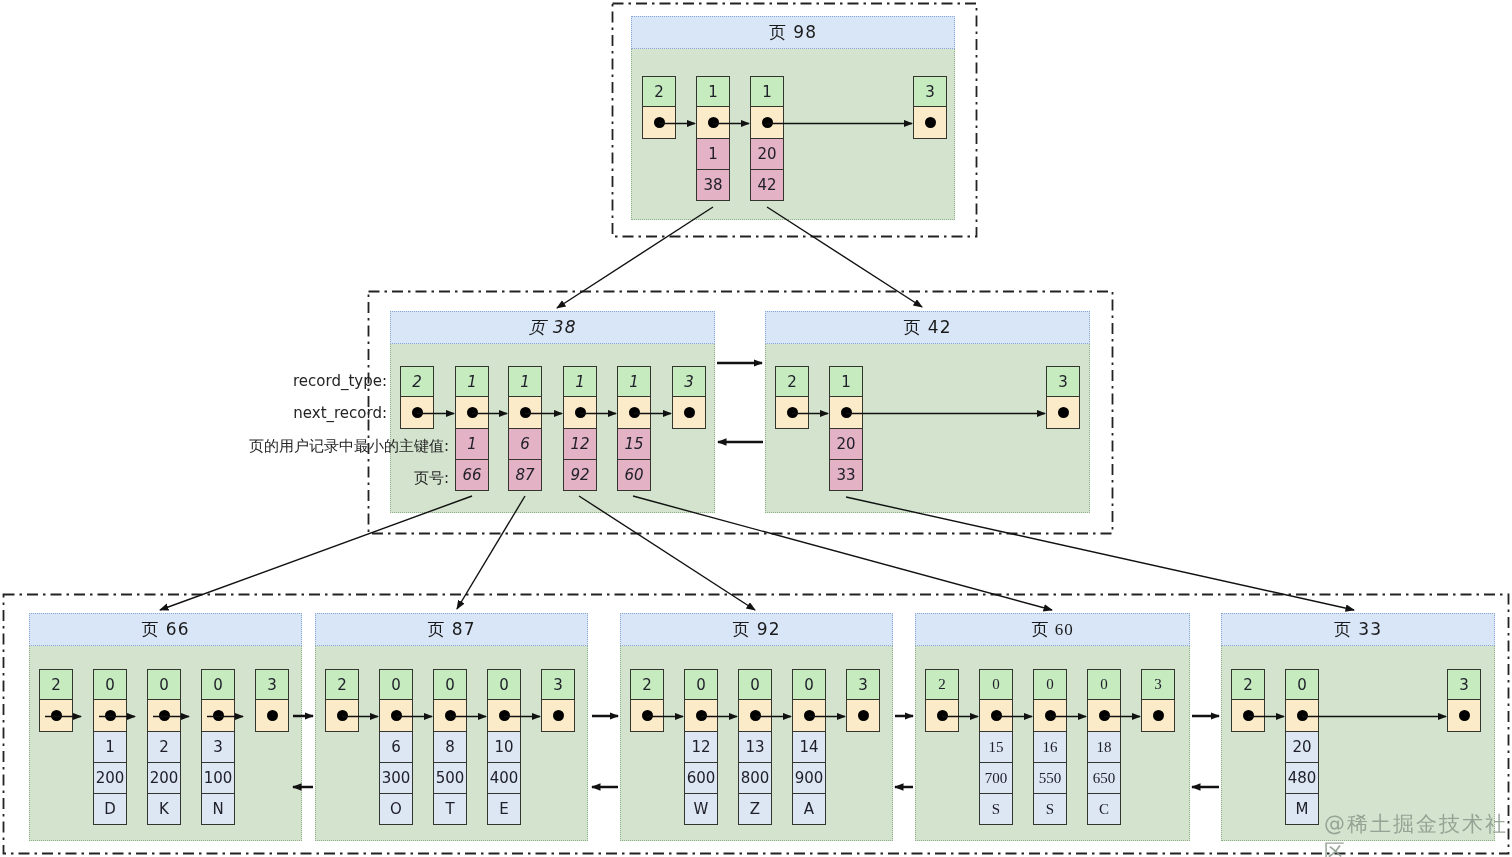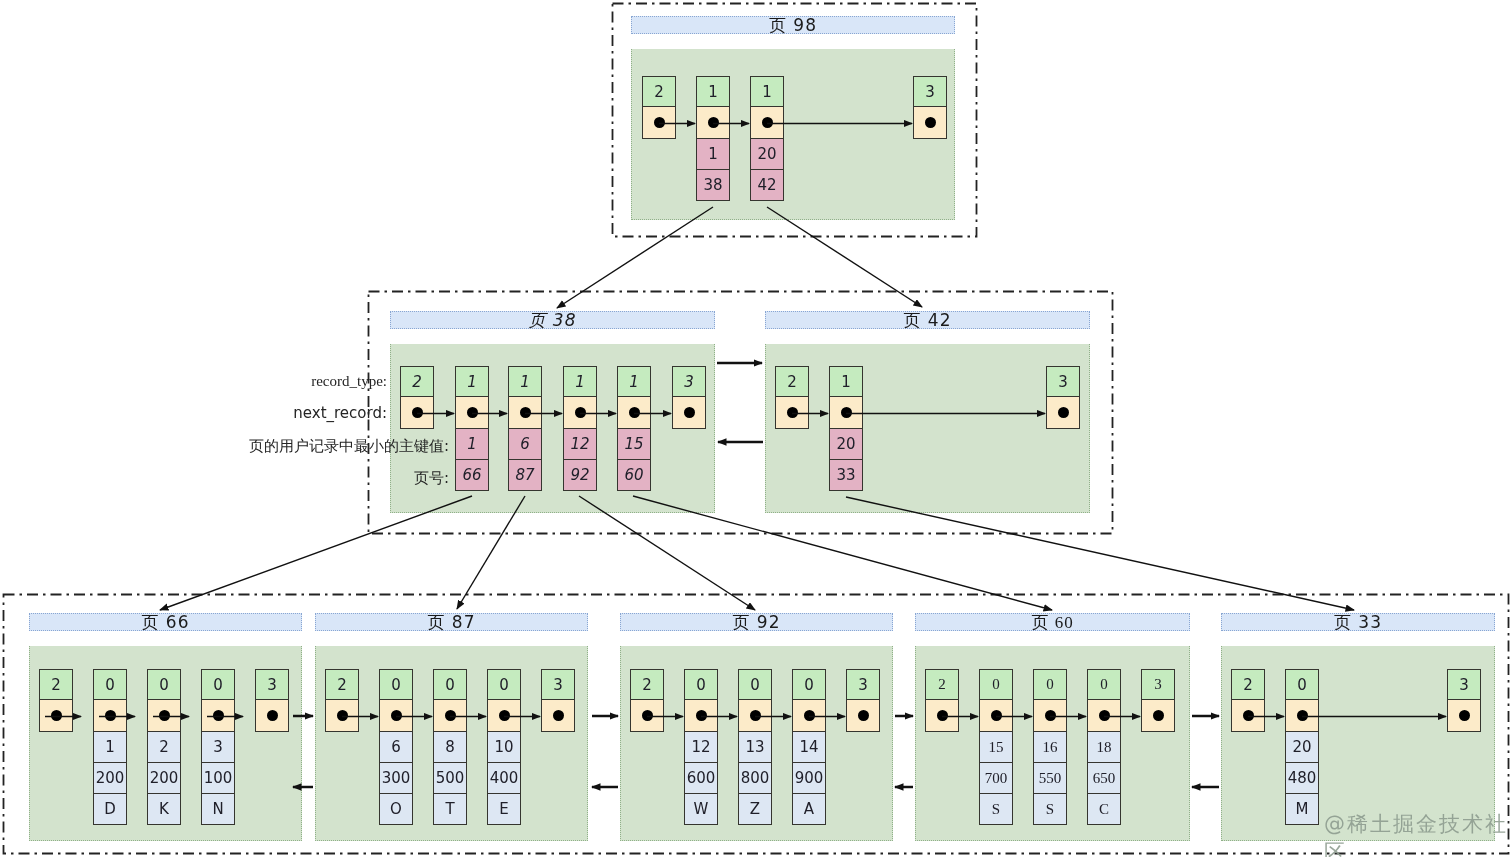--- a/index.html
+++ b/index.html
@@ -1,21 +1,21 @@
 <!DOCTYPE html>
 <html style="--hdr: #d9e6f8; --bdy: #d3e3cd; --grn: #c5ebbf; --org: #fcebc9; --pnk: #e3b2c4; --blu: #dde7f3;"><head>
 <meta charset="utf-8">
 <style>
   html,body{margin:0;padding:0;background:#ffffff;}
   body{font-family:"DejaVu Sans","Liberation Sans",sans-serif;}
   #canvas{position:relative;width:1512px;height:857px;background:#fff;overflow:hidden;}
 
   .page{position:absolute;z-index:1;}
   .page-header{
-    height:18px;box-sizing:border-box;
+    height:33px;box-sizing:border-box;
     background:var(--hdr,#d9e6f8);
     border:1px dotted #89a6d2;
     display:flex;align-items:center;justify-content:center;
     font-size:17px;color:#1b1b1b;letter-spacing:1px;
   }
   .page-body{
     position:absolute;left:0;right:0;top:33px;bottom:0;box-sizing:border-box;
     background:var(--bdy,#d3e3cd);
     border:1px dotted #90b089;border-top:none;
   }
@@ -404,19 +404,19 @@
         <line x1="313" y1="787" x2="293" y2="787" stroke="#111111" stroke-width="2.5" marker-end="url(#ah)"></line>
         <line x1="592" y1="716" x2="618" y2="716" stroke="#111111" stroke-width="2.5" marker-end="url(#ah)"></line>
         <line x1="618" y1="787" x2="592" y2="787" stroke="#111111" stroke-width="2.5" marker-end="url(#ah)"></line>
         <line x1="895" y1="716" x2="913" y2="716" stroke="#111111" stroke-width="2.5" marker-end="url(#ah)"></line>
         <line x1="913" y1="787" x2="895" y2="787" stroke="#111111" stroke-width="2.5" marker-end="url(#ah)"></line>
         <line x1="1192" y1="716" x2="1219" y2="716" stroke="#111111" stroke-width="2.5" marker-end="url(#ah)"></line>
         <line x1="1219" y1="787" x2="1192" y2="787" stroke="#111111" stroke-width="2.5" marker-end="url(#ah)"></line>
       </g>
   </svg>
 
-  <div class="side-label" style="right:1125px;top:371px;font-family:Liberation Serif, serif;">record_type:</div>
+  <div class="side-label" style="right:1125px;top:371px;">record_type:</div>
   <div class="side-label" style="right:1125px;top:403px;">next_record:</div>
   <div class="side-label" style="right:1063px;top:436px;">页的用户记录中最小的主键值:</div>
   <div class="side-label" style="right:1063px;top:468px;">页号:</div>
 
   <div class="watermark">@稀土掘金技术社区</div>
 </div>
 
 </body></html>

